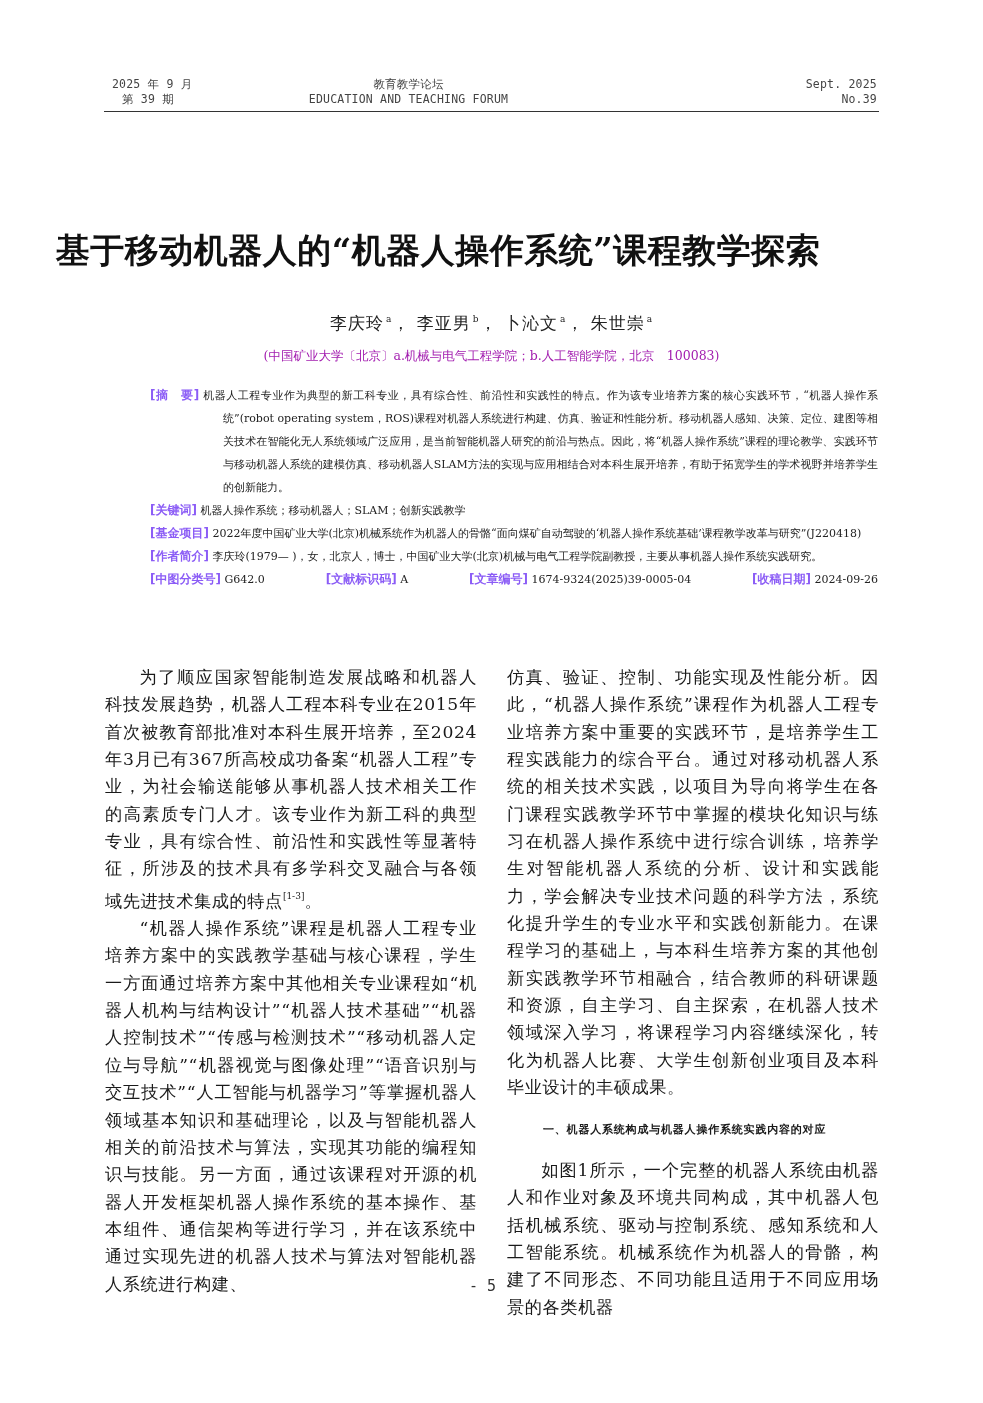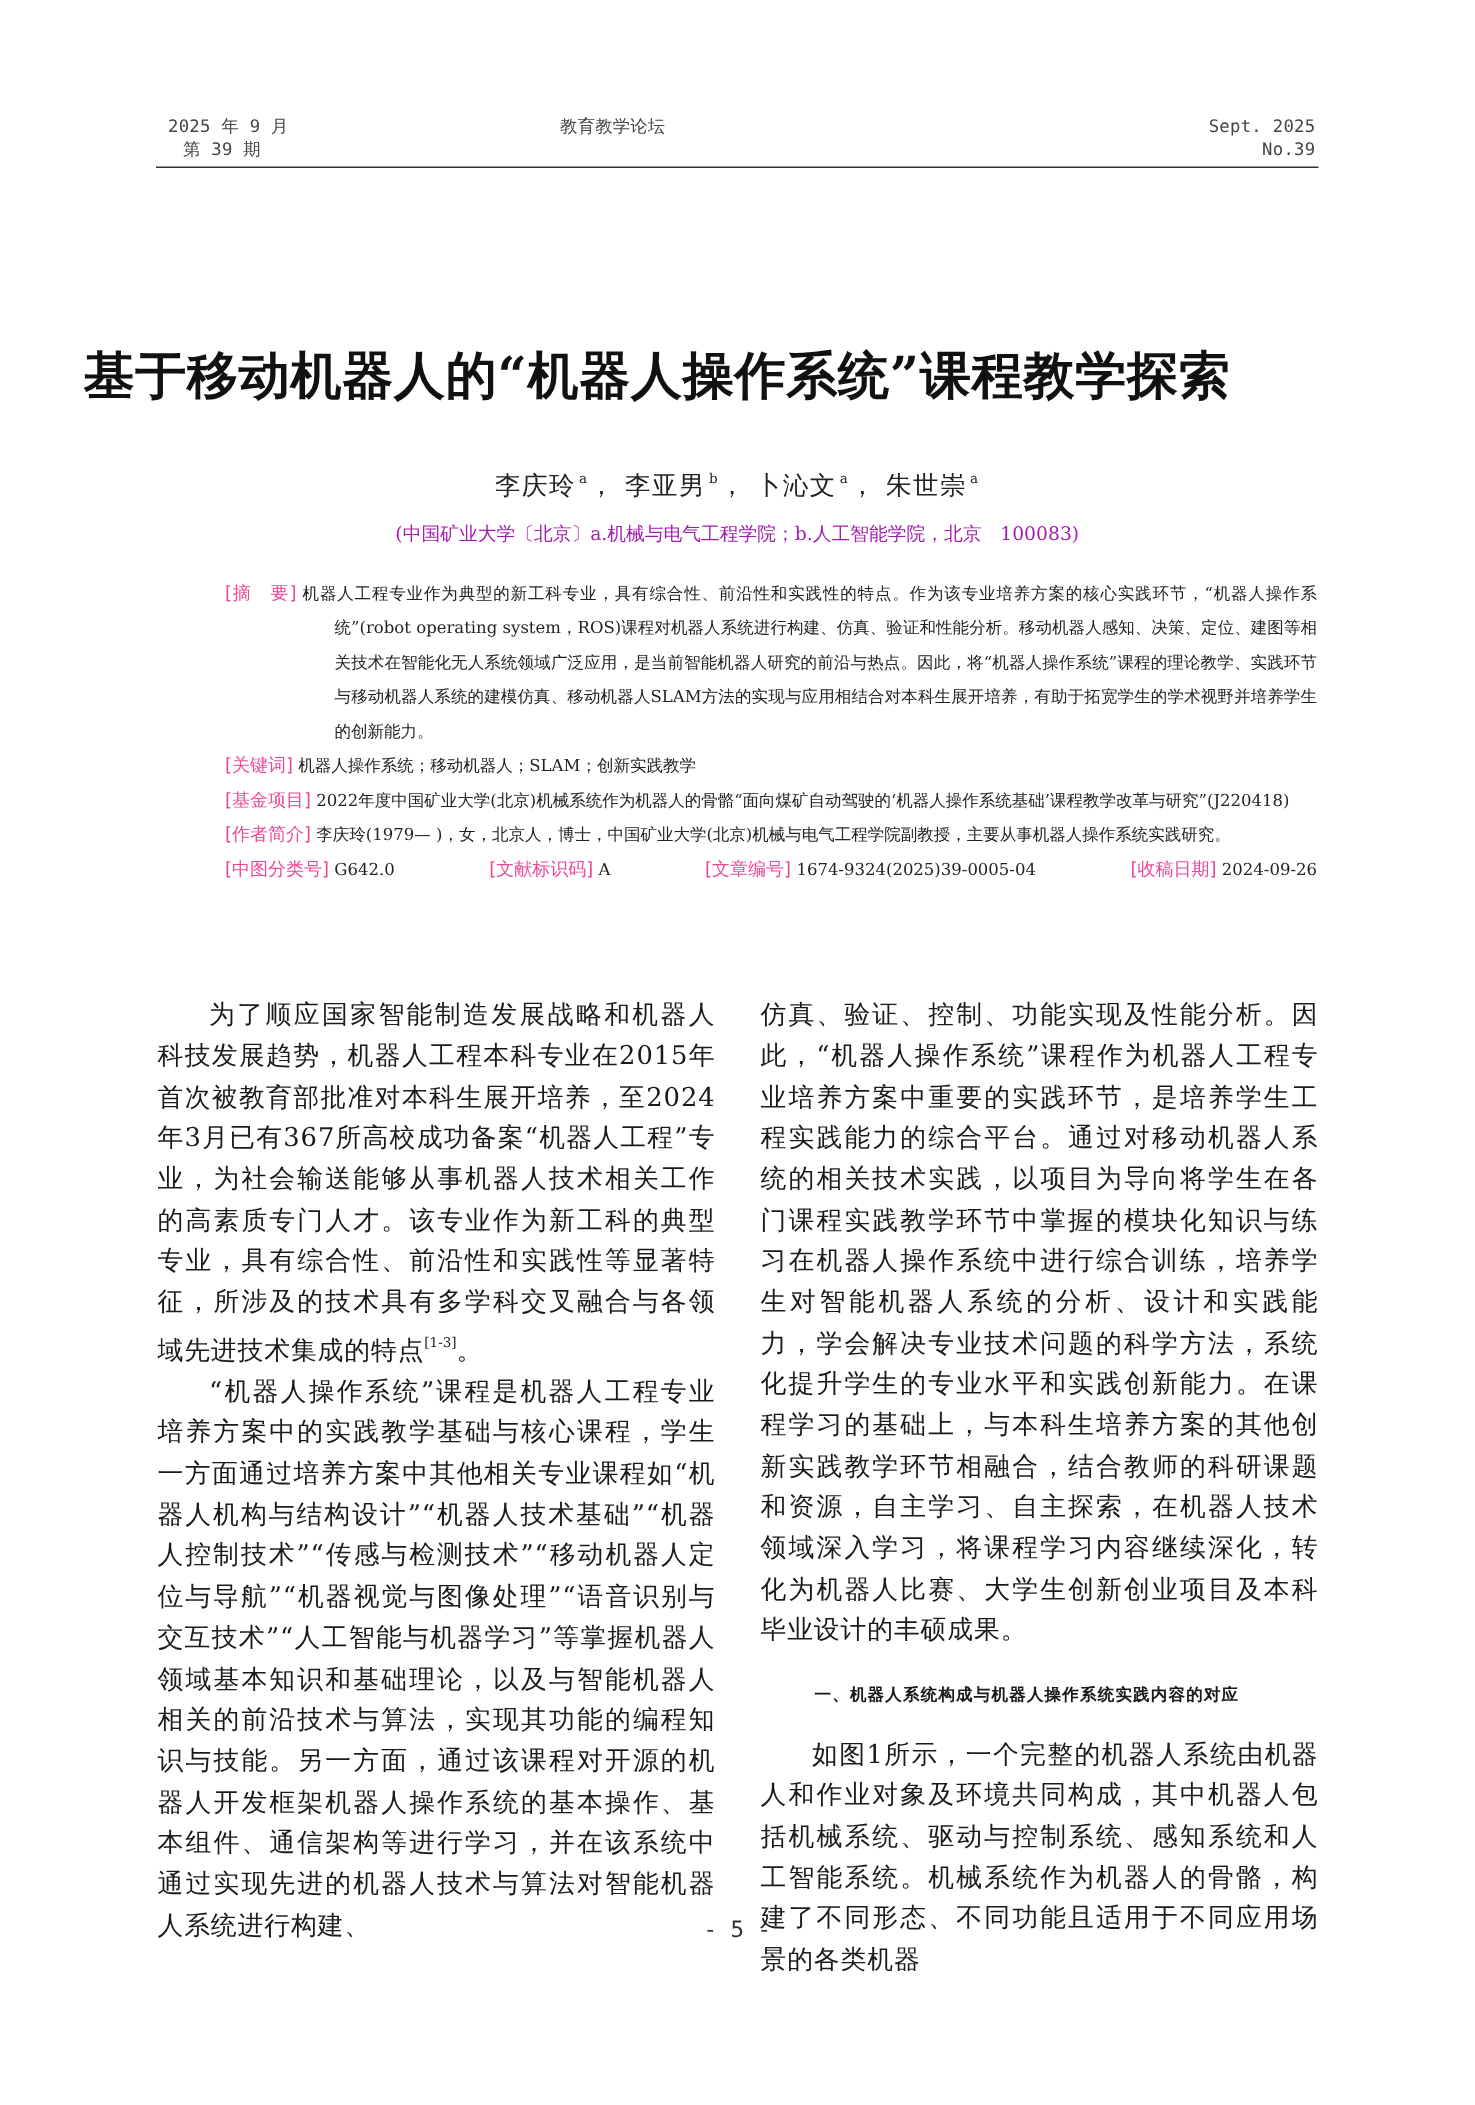--- a/index.html
+++ b/index.html
@@ -16,21 +16,21 @@
 
   
   .title { left: 0; width: 876px; top: 228px; text-align: center; font-family: "DejaVu Serif", serif; font-weight: bold; font-size: 34px; letter-spacing: 0.5px; color: #111; }
   .authors { left: 0; width: 983px; top: 312px; text-align: center; font-size: 17px; color: #222; letter-spacing: 1px; }
   .authors sup { font-size: 9px; vertical-align: 7px; margin-left: 2px; margin-right: 1px; letter-spacing: 0; }
   .affil { left: 0; width: 983px; top: 348px; text-align: center; font-size: 12.5px; color: #a21caf; }
 
   
   .meta { left: 150px; width: 728px; top: 384px; font-size: 11px; line-height: 23px; color: #222; text-align: justify; }
   .meta .row { position: relative; }
-  .meta .lbl { font-family: "DejaVu Sans", sans-serif; font-weight: normal; font-size: 12px; color: #ec4899; }
+  .meta .lbl { font-family: "DejaVu Sans", sans-serif; font-weight: bold; font-size: 12px; color: #8b5cf6; }
   .meta .hang { padding-left: 73px; text-indent: -73px; }
   .meta .classrow { display: flex; justify-content: space-between; }
   .meta .classrow span.item { white-space: nowrap; }
 
   
   .col { top: 664px; width: 372px; font-size: 17.2px; line-height: 27.35px; color: #1a1a1a; text-align: justify; letter-spacing: 0.6px; }
   .col-left { left: 105px; }
   .col-right { left: 507px; }
   .col p { margin: 0; text-indent: 2em; }
   .col p.noindent { text-indent: 0; }
@@ -41,20 +41,21 @@
 </style>
 </head>
 <body>
 
 <div class="abs hdr hdr-left">
   <div>2025 年 9 月</div>
   <div>第 39 期</div>
 </div>
 <div class="abs hdr hdr-center">
   <div>教育教学论坛</div>
+  <div>EDUCATION AND TEACHING FORUM</div>
 </div>
 <div class="abs hdr hdr-right">
   <div>Sept. 2025</div>
   <div>No.39</div>
 </div>
 <div class="abs hdr-rule"></div>
 
 <div class="abs title">基于移动机器人的“机器人操作系统”课程教学探索</div>
 
 <div class="abs authors">

